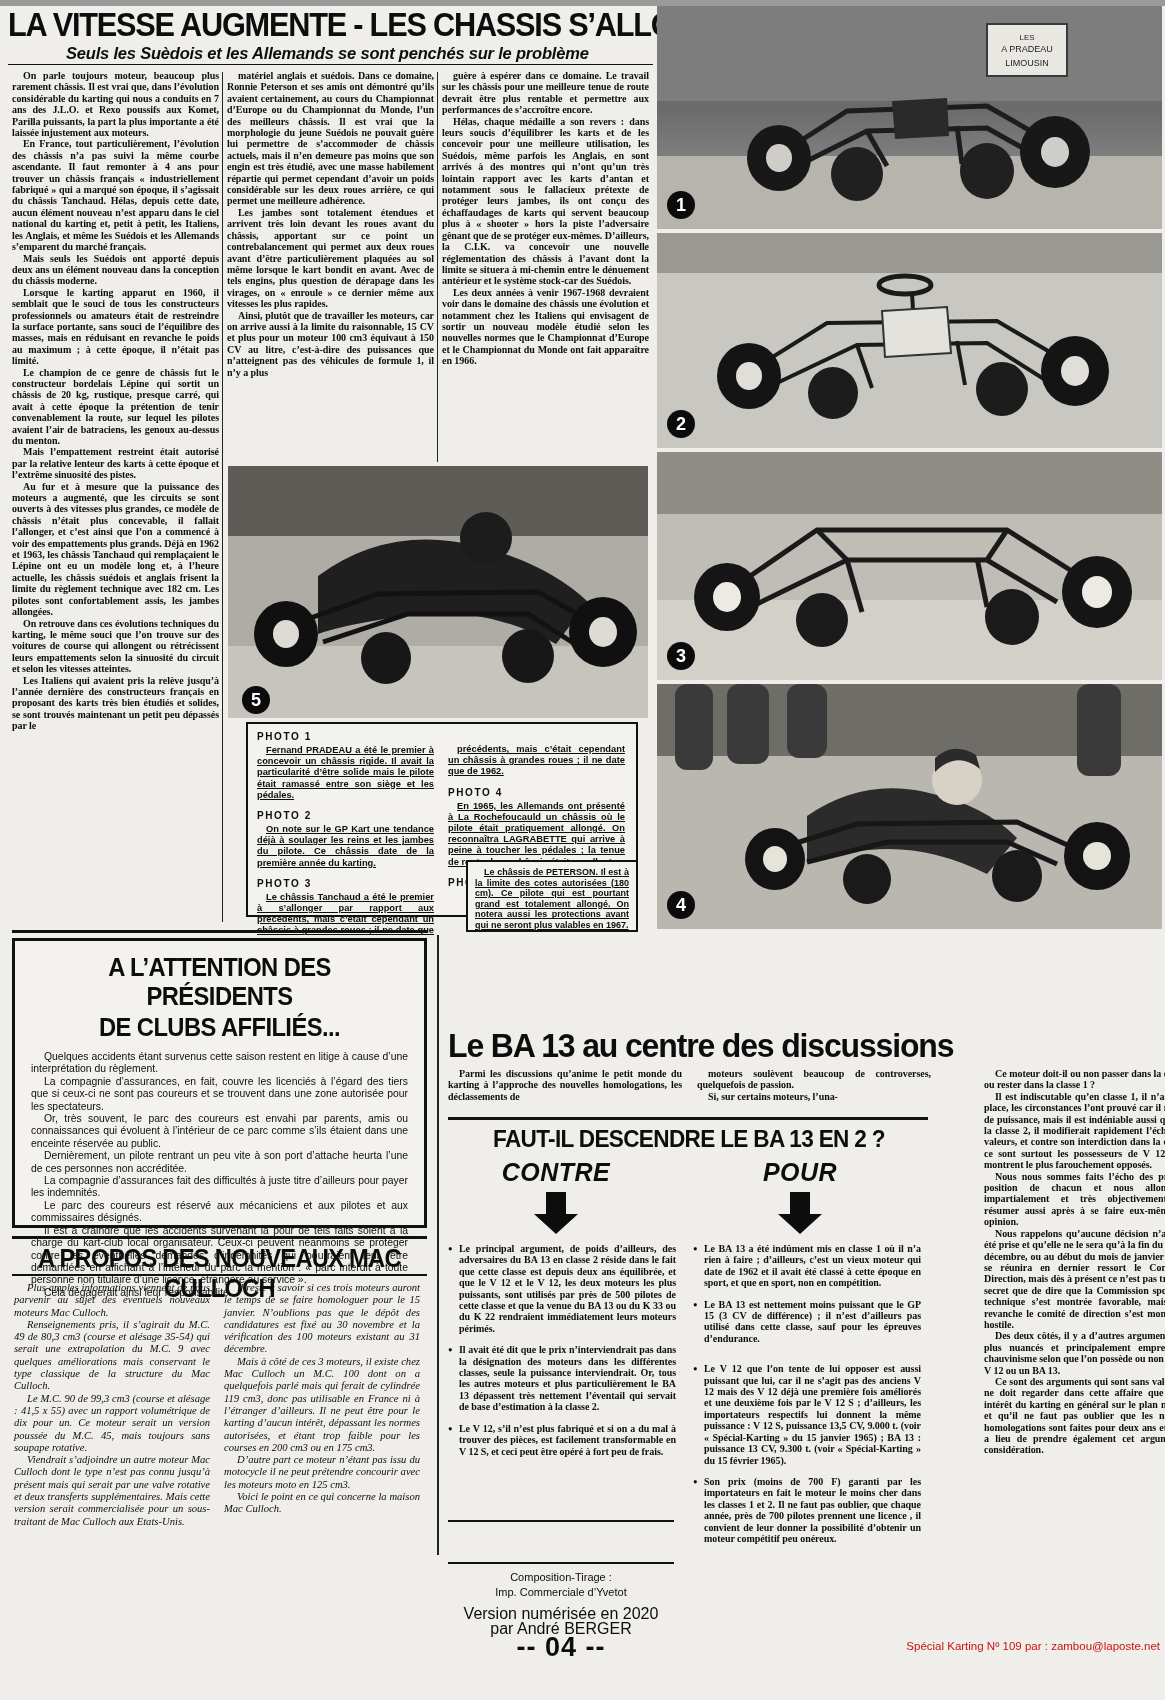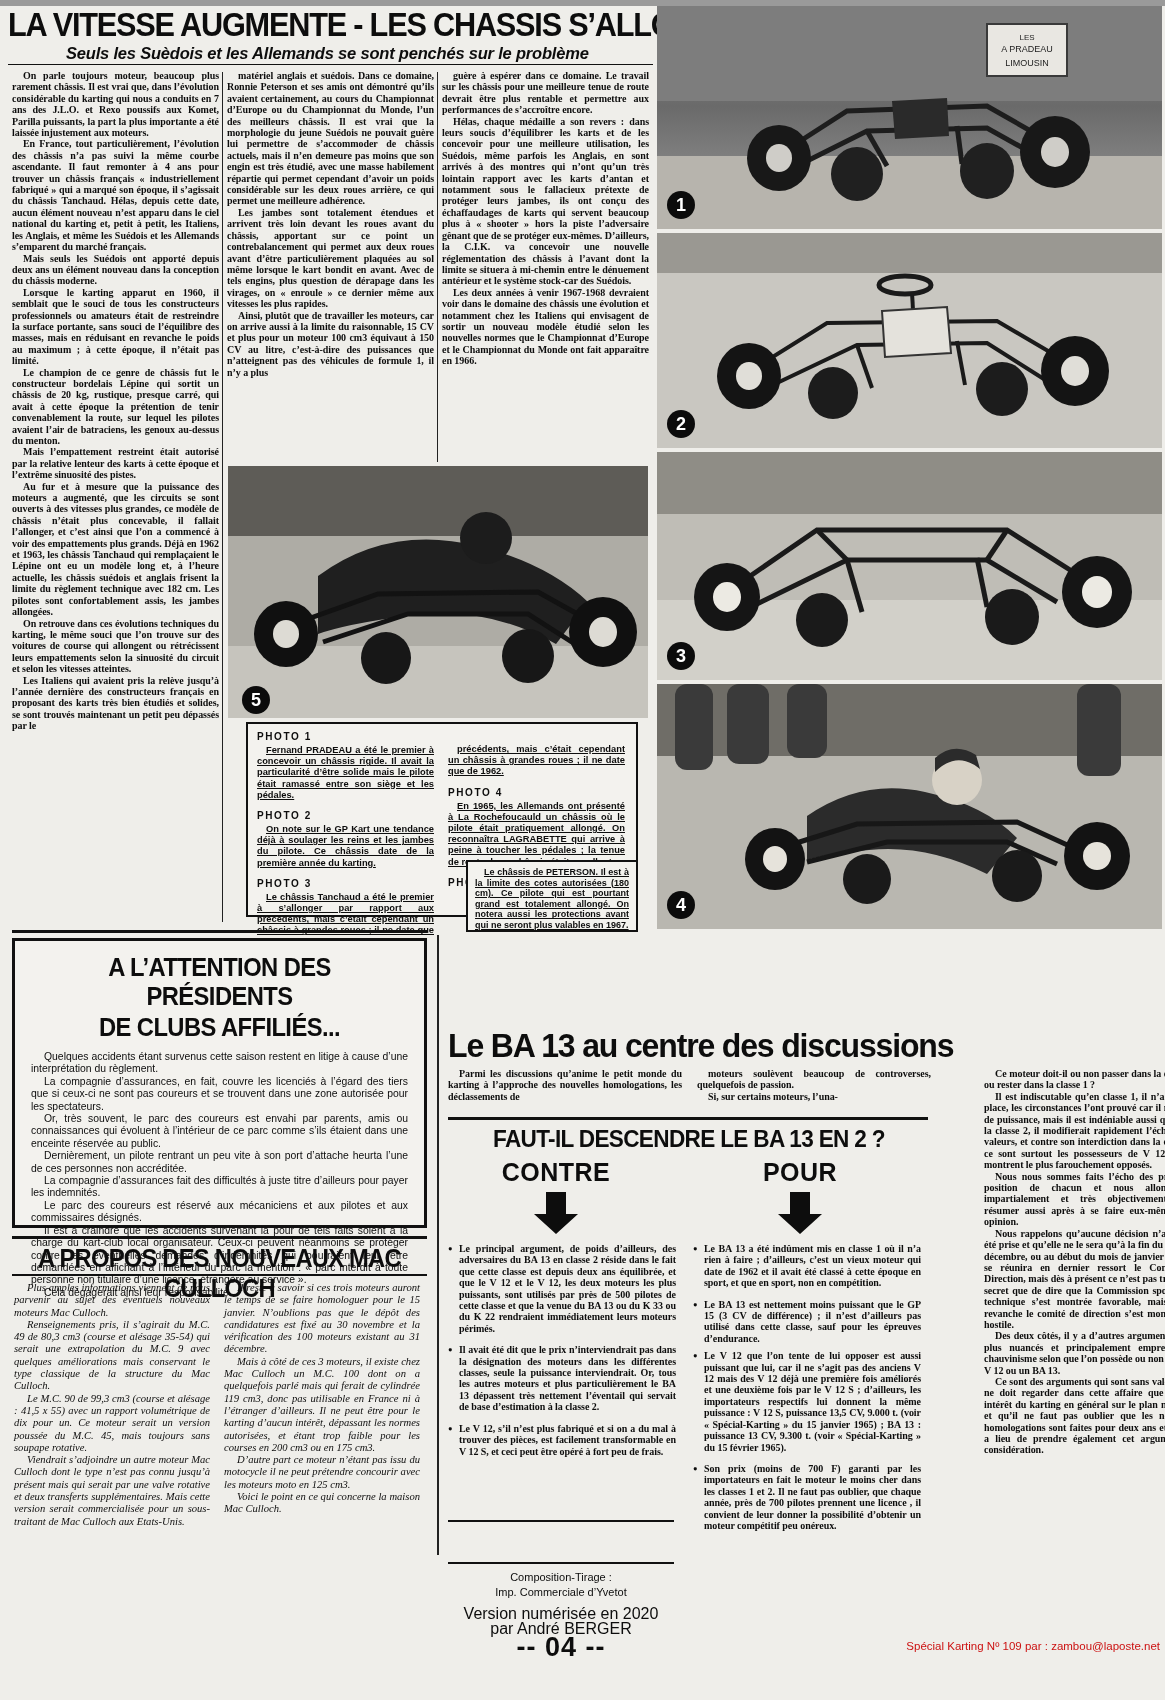--- a/index.html
+++ b/index.html
@@ -173,21 +173,21 @@
     left: 448px; top: 1125px; width: 482px;
     font-family:"Liberation Sans", sans-serif;
     font-weight:bold; font-size:24px; line-height:28px;
     letter-spacing:-0.7px; text-align:center;
     transform: scaleX(0.94);
   }
   .cp-label {
     position:absolute;
     font-family:"Liberation Sans", sans-serif;
     font-weight:bold; font-size:25px; letter-spacing:0.5px;
-    text-align:center; width: 200px;
+    text-align:center; width: 200px; font-style: italic;
   }
   #contre-label { left: 456px; top: 1158px; }
   #pour-label { left: 700px; top: 1158px; }
   .arrow { position:absolute; width:48px; height:46px; }
   #contre-arrow { left: 532px; top: 1190px; }
   #pour-arrow { left: 776px; top: 1190px; }
 
   #ba13-c1 { left: 448px; top: 1243px; width: 228px; }
   #ba13-c2 { left: 693px; top: 1243px; width: 228px; }
   .bullet-p { text-indent: 0 !important; padding-left: 11px; position:relative; }
@@ -492,21 +492,21 @@
     <polygon points="14,2 34,2 34,24 46,24 24,44 2,24 14,24" fill="#0d0d0d"></polygon>
   </svg>
 
   <div class="blk serif-body" id="ba13-c1">
       <p class="bullet-p" style="margin-bottom: 10px;">Le principal argument, de poids d’ailleurs, des adversaires du BA 13 en classe 2 réside dans le fait que cette classe est depuis deux ans équilibrée, et que le V 12 et le V 12, les deux moteurs les plus puissants, sont utilisés par près de 500 pilotes de cette classe et que la venue du BA 13 ou du K 33 ou du K 22 rendraient immédiatement leurs moteurs périmés.</p>
       <p class="bullet-p" style="margin-bottom: 10px;">Il avait été dit que le prix n’interviendrait pas dans la désignation des moteurs dans les différentes classes, seule la puissance interviendrait. Or, tous les autres moteurs et plus particulièrement le BA 13 dépassent très nettement l’éventail qui servait de base d’estimation à la classe 2.</p>
       <p class="bullet-p" style="margin-bottom: 10px;">Le V 12, s’il n’est plus fabriqué et si on a du mal à trouver des pièces, est facilement transformable en V 12 S, et ceci peut être opéré à fort peu de frais.</p>
     </div>
   <div class="blk serif-body" id="ba13-c2">
       <p class="bullet-p" style="margin-bottom: 10px;">Le BA 13 a été indûment mis en classe 1 où il n’a rien à faire ; d’ailleurs, c’est un vieux moteur qui date de 1962 et il avait été classé à cette époque en sport, et que en sport, non en compétition.</p>
-      <p class="bullet-p" style="margin-bottom: 6px;">Le BA 13 est nettement moins puissant que le GP 15 (3 CV de différence) ; il n’est d’ailleurs pas utilisé dans cette classe, sauf pour les épreuves d’endurance.</p>
+      <p class="bullet-p" style="margin-bottom: 19px;">Le BA 13 est nettement moins puissant que le GP 15 (3 CV de différence) ; il n’est d’ailleurs pas utilisé dans cette classe, sauf pour les épreuves d’endurance.</p>
       <p class="bullet-p" style="margin-bottom: 10px;">Le V 12 que l’on tente de lui opposer est aussi puissant que lui, car il ne s’agit pas des anciens V 12 mais des V 12 déjà une première fois améliorés et une deuxième fois par le V 12 S ; d’ailleurs, les importateurs respectifs lui donnent la même puissance : V 12 S, puissance 13,5 CV, 9.000 t. (voir « Spécial-Karting » du 15 janvier 1965) ; BA 13 : puissance 13 CV, 9.300 t. (voir « Spécial-Karting » du 15 février 1965).</p>
       <p class="bullet-p" style="margin-bottom: 10px;">Son prix (moins de 700 F) garanti par les importateurs en fait le moteur le moins cher dans les classes 1 et 2. Il ne faut pas oublier, que chaque année, près de 700 pilotes prennent une licence , il convient de leur donner la possibilité d’obtenir un moteur compétitif peu onéreux.</p>
     </div>
 
   <div class="blk serif-body" id="right-col" style="height:560px">
       <p>Ce moteur doit-il ou non passer dans la classe 2, ou rester dans la classe 1 ?</p>
       <p>Il est indiscutable qu’en classe 1, il n’a plus sa place, les circonstances l’ont prouvé car il manque de puissance, mais il est indéniable aussi que dans la classe 2, il modifierait rapidement l’échelle des valeurs, et contre son interdiction dans la classe 2, ce sont surtout les possesseurs de V 12 qui se montrent le plus farouchement opposés.</p>
       <p>Nous nous sommes faits l’écho des prises de position de chacun et nous allons très impartialement et très objectivement nous résumer aussi après à se faire eux-mêmes une opinion.</p>
       <p>Nous rappelons qu’aucune décision n’a encore été prise et qu’elle ne le sera qu’à la fin du mois de décembre, ou au début du mois de janvier lorsque se réunira en dernier ressort le Comité de Direction, mais dès à présent ce n’est pas trahir un secret que de dire que la Commission sportive et technique s’est montrée favorable, mais qu’en revanche le comité de direction s’est montré très hostile.</p>
       <p>Des deux côtés, il y a d’autres arguments, mais plus nuancés et principalement empreints de chauvinisme selon que l’on possède ou non déjà un V 12 ou un BA 13.</p>

